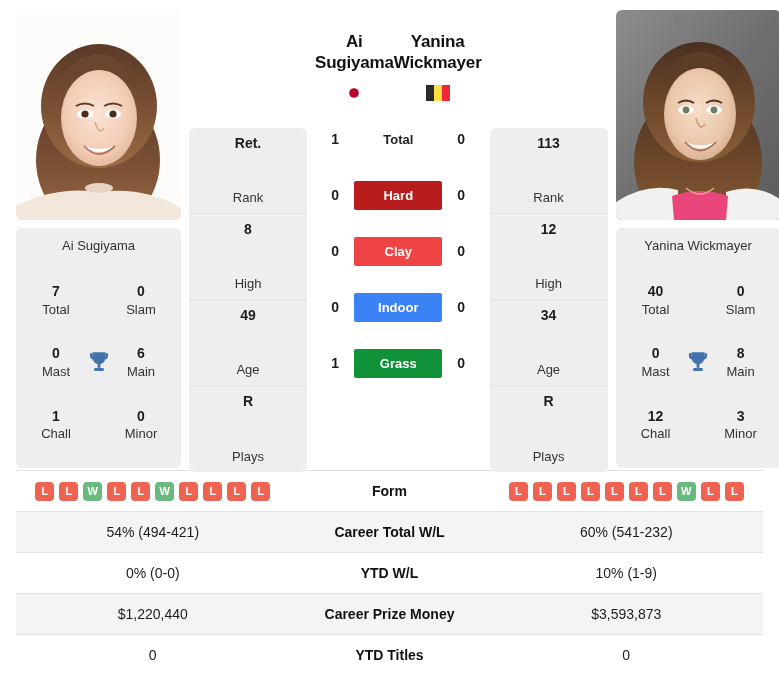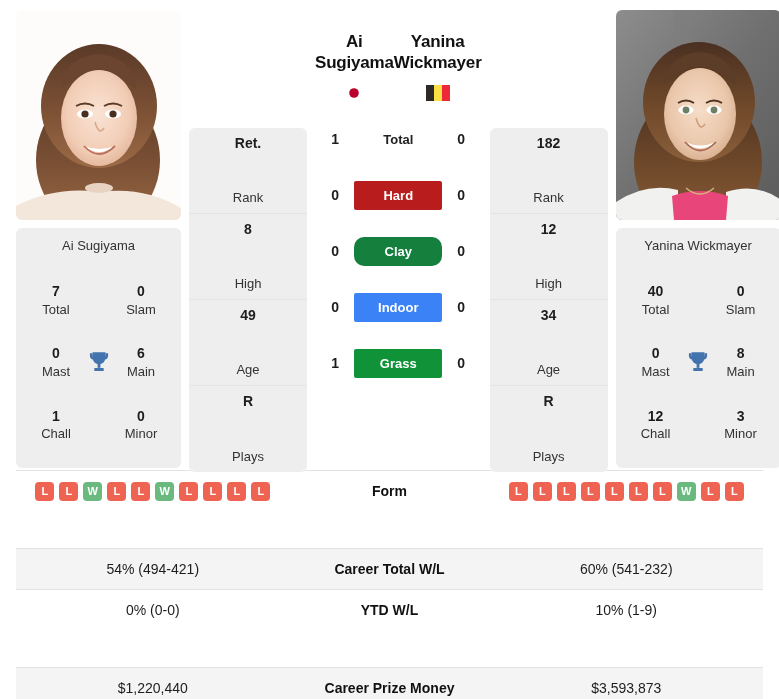--- a/index.html
+++ b/index.html
@@ -124,21 +124,21 @@
   .surface.colored { color: #ffffff; }
 
   
   .stats { padding: 0 16px; }
   .srow {
     display: flex;
     align-items: center;
     height: 41px;
     border-top: 1px solid #e3e3e3;
   }
-  .srow.shaded { background: #f4f4f4; margin-top: 37px; }
+  .srow.shaded { background: #f4f4f4; }
   .sleft, .sright {
     flex: 1;
     text-align: center;
     font-size: 14px;
     color: #1d1d1d;
   }
   .smid {
     width: 200px;
     flex: 0 0 200px;
     text-align: center;
@@ -294,39 +294,39 @@
         <div class="surface plain">Total</div>
         <div class="h2h-score">0</div>
       </div>
       <div class="h2h-row">
         <div class="h2h-score">0</div>
         <div class="surface colored" style="background: #b91c1c;">Hard</div>
         <div class="h2h-score">0</div>
       </div>
       <div class="h2h-row">
         <div class="h2h-score">0</div>
-        <div class="surface colored" style="background: #15803d; border-radius: 10px;">Clay</div>
+        <div class="surface colored" style="background: #ef4444;">Clay</div>
         <div class="h2h-score">0</div>
       </div>
       <div class="h2h-row">
         <div class="h2h-score">0</div>
         <div class="surface colored" style="background: #3b82f6;">Indoor</div>
         <div class="h2h-score">0</div>
       </div>
       <div class="h2h-row">
         <div class="h2h-score">1</div>
         <div class="surface colored" style="background: rgb(16, 147, 56);">Grass</div>
         <div class="h2h-score">0</div>
       </div>
     </div>
   </div>
 
   <div class="info-card">
     <div class="info-cell">
-      <div class="num">182</div>
+      <div class="num">113</div>
       <div class="lbl">Rank</div>
     </div>
     <div class="info-cell">
       <div class="num">12</div>
       <div class="lbl">High</div>
     </div>
     <div class="info-cell">
       <div class="num">34</div>
       <div class="lbl">Age</div>
     </div>

